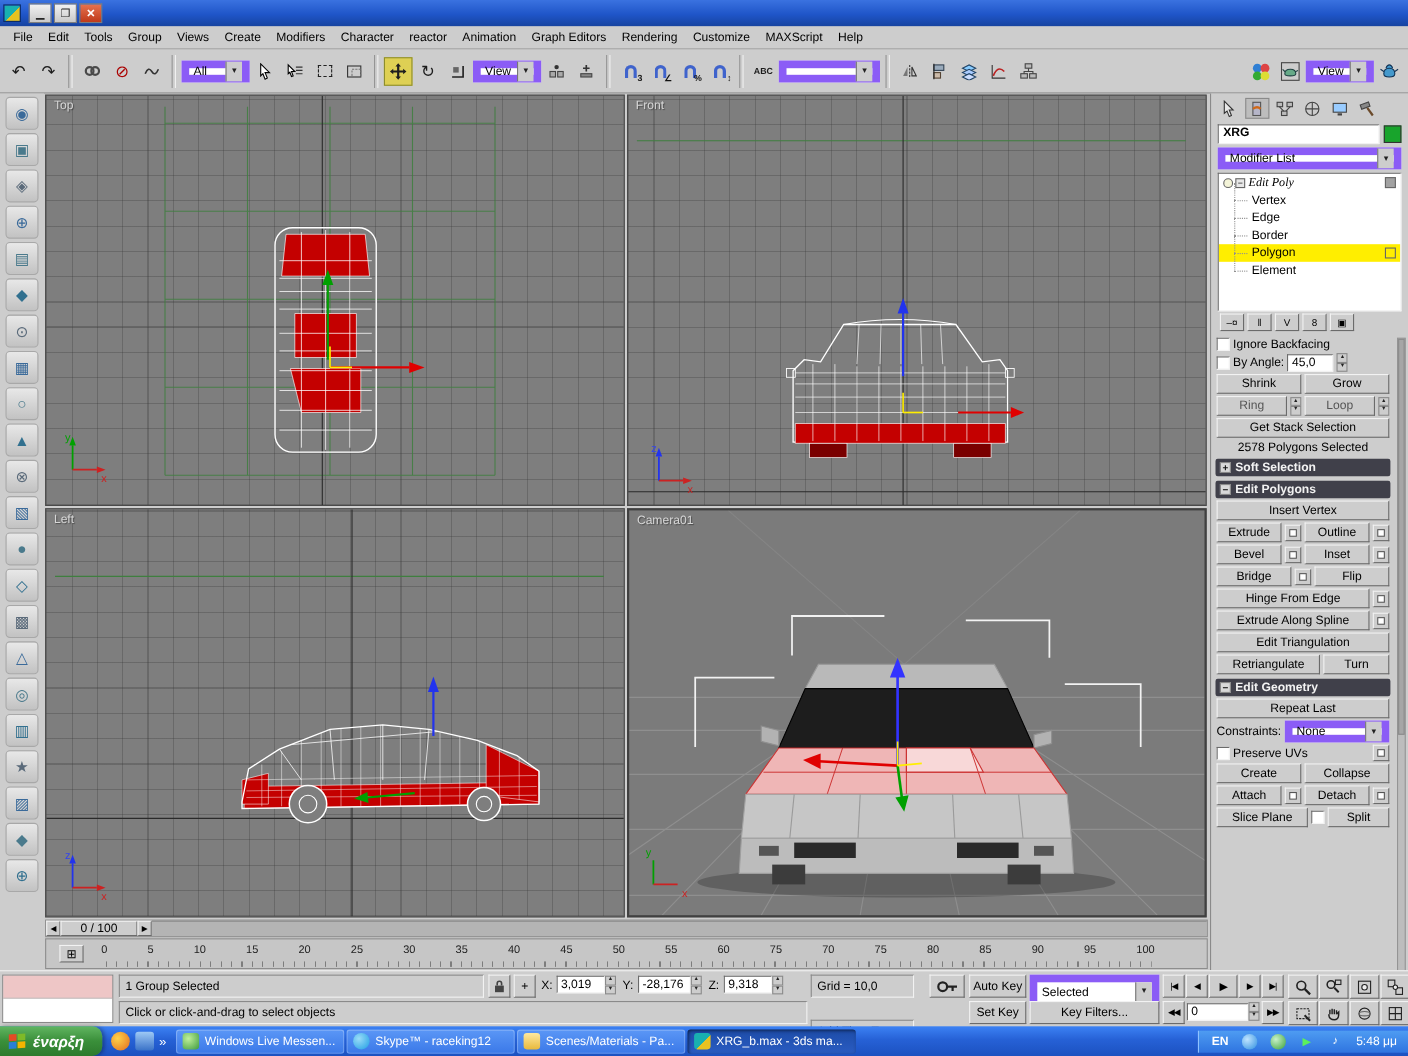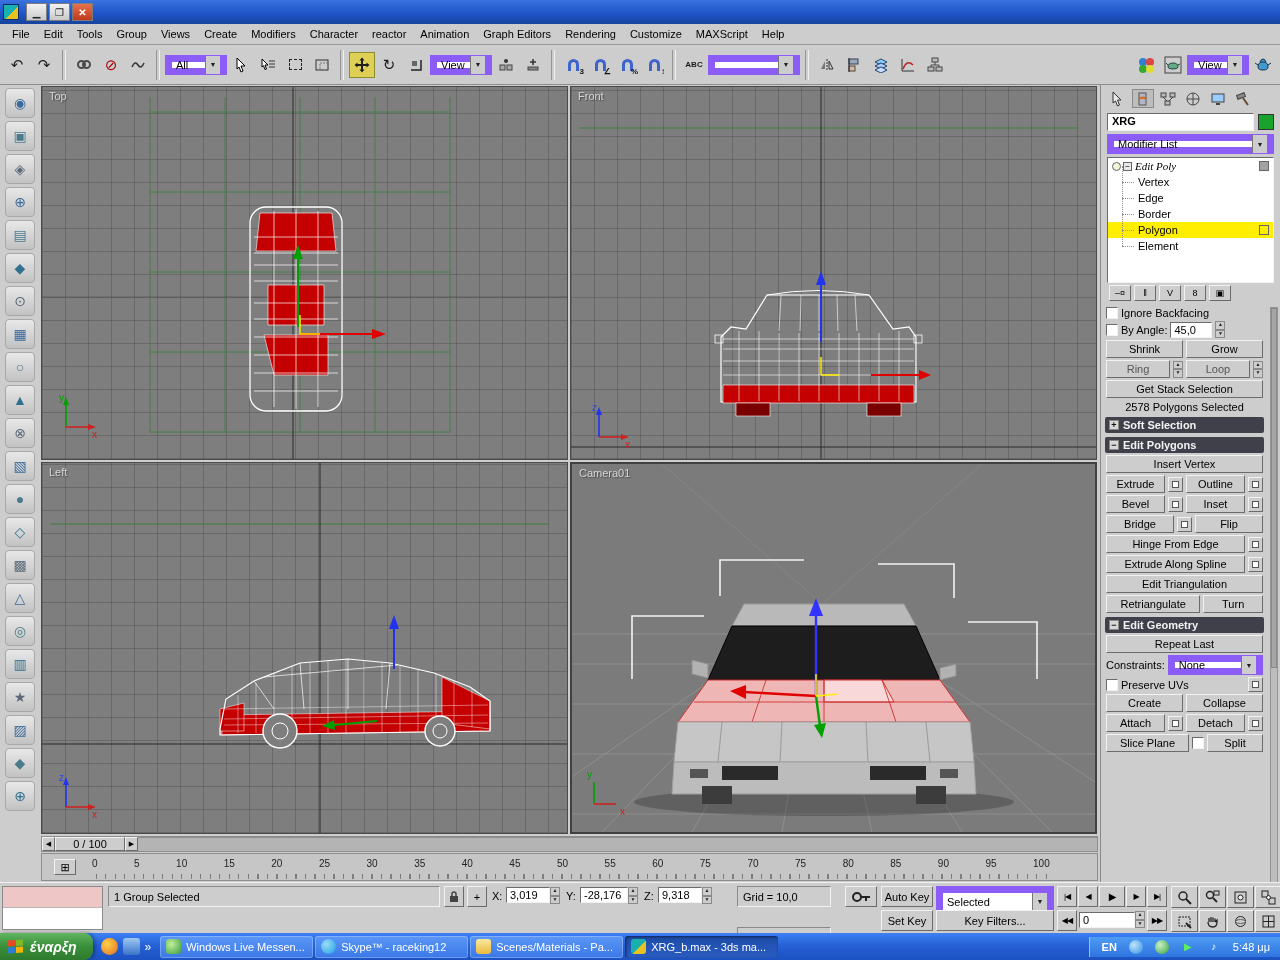--- a/index.html
+++ b/index.html
@@ -819,20 +819,23 @@
       </span>
     <span class="coordlab abs" style="left:644px;top:7px">Z:</span>
     <span class="nfield abs" style="left:658px;top:4px;width:44px">9,318</span>
     <span class="sp abs" style="left:702px;top:4px">
         <b>▲</b>
         <b>▼</b>
       </span>
     <div class="flat abs" style="left:737px;top:3px;width:94px;height:21px">
         <span>Grid = 10,0</span>
       </div>
+    <div class="flat abs" style="left:108px;top:27px;width:626px;height:21px">
+        <span>Click or click-and-drag to select objects</span>
+      </div>
     <div class="flat abs" style="left:737px;top:44px;width:94px;height:21px">
         <span>Add Time Tag</span>
       </div>
     <span class="sbtn abs" style="left:845px;top:3px;width:32px;height:21px">
         <svg width="20" height="12">
           <circle cx="6" cy="6" r="4" fill="none" stroke="#222" stroke-width="2"></circle>
           <line x1="10" y1="6" x2="19" y2="6" stroke="#222" stroke-width="2"></line>
           <line x1="15" y1="6" x2="15" y2="10" stroke="#222" stroke-width="2"></line>
         </svg>
       </span>

